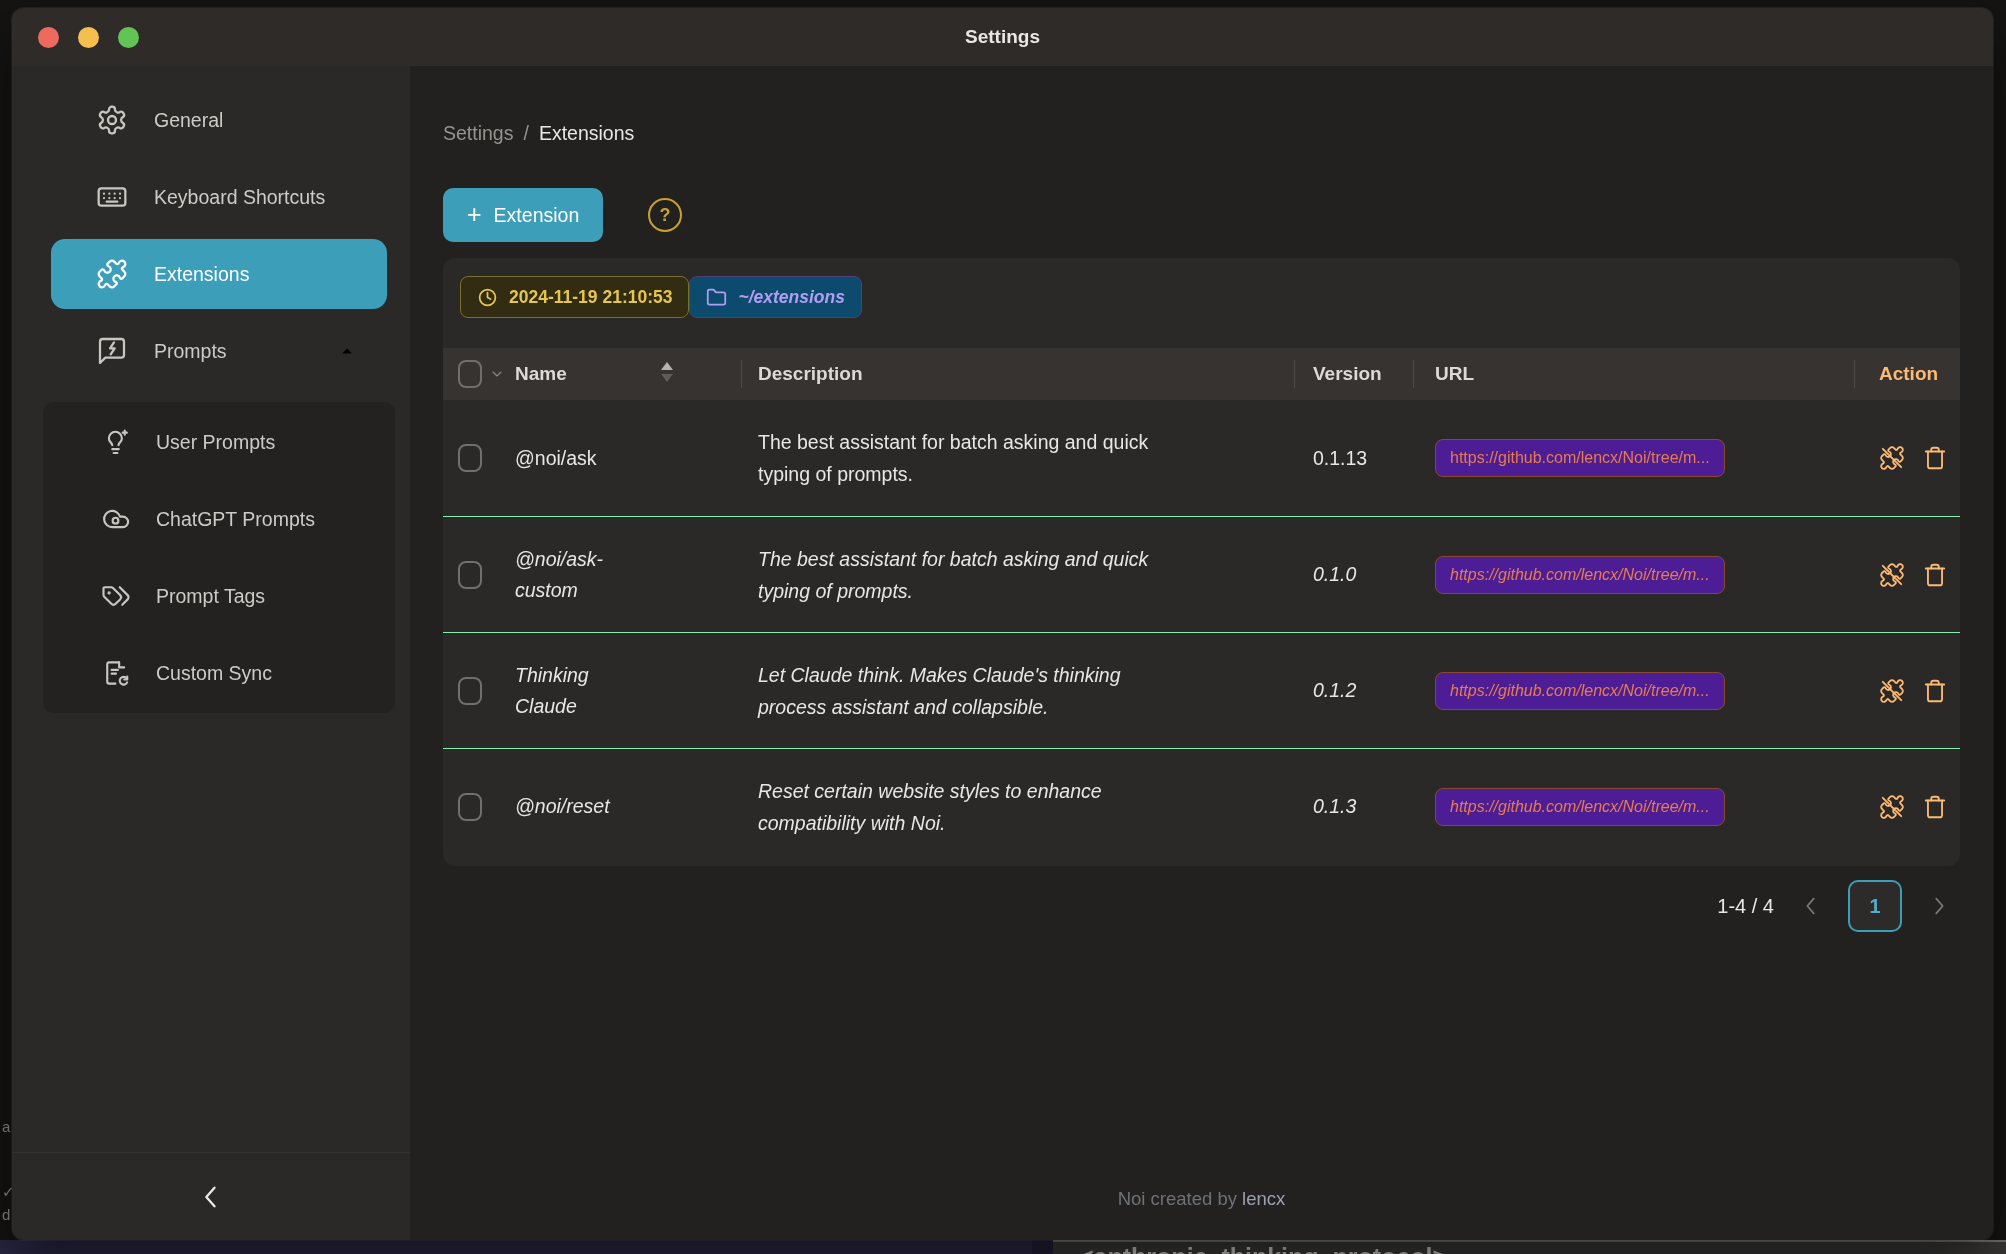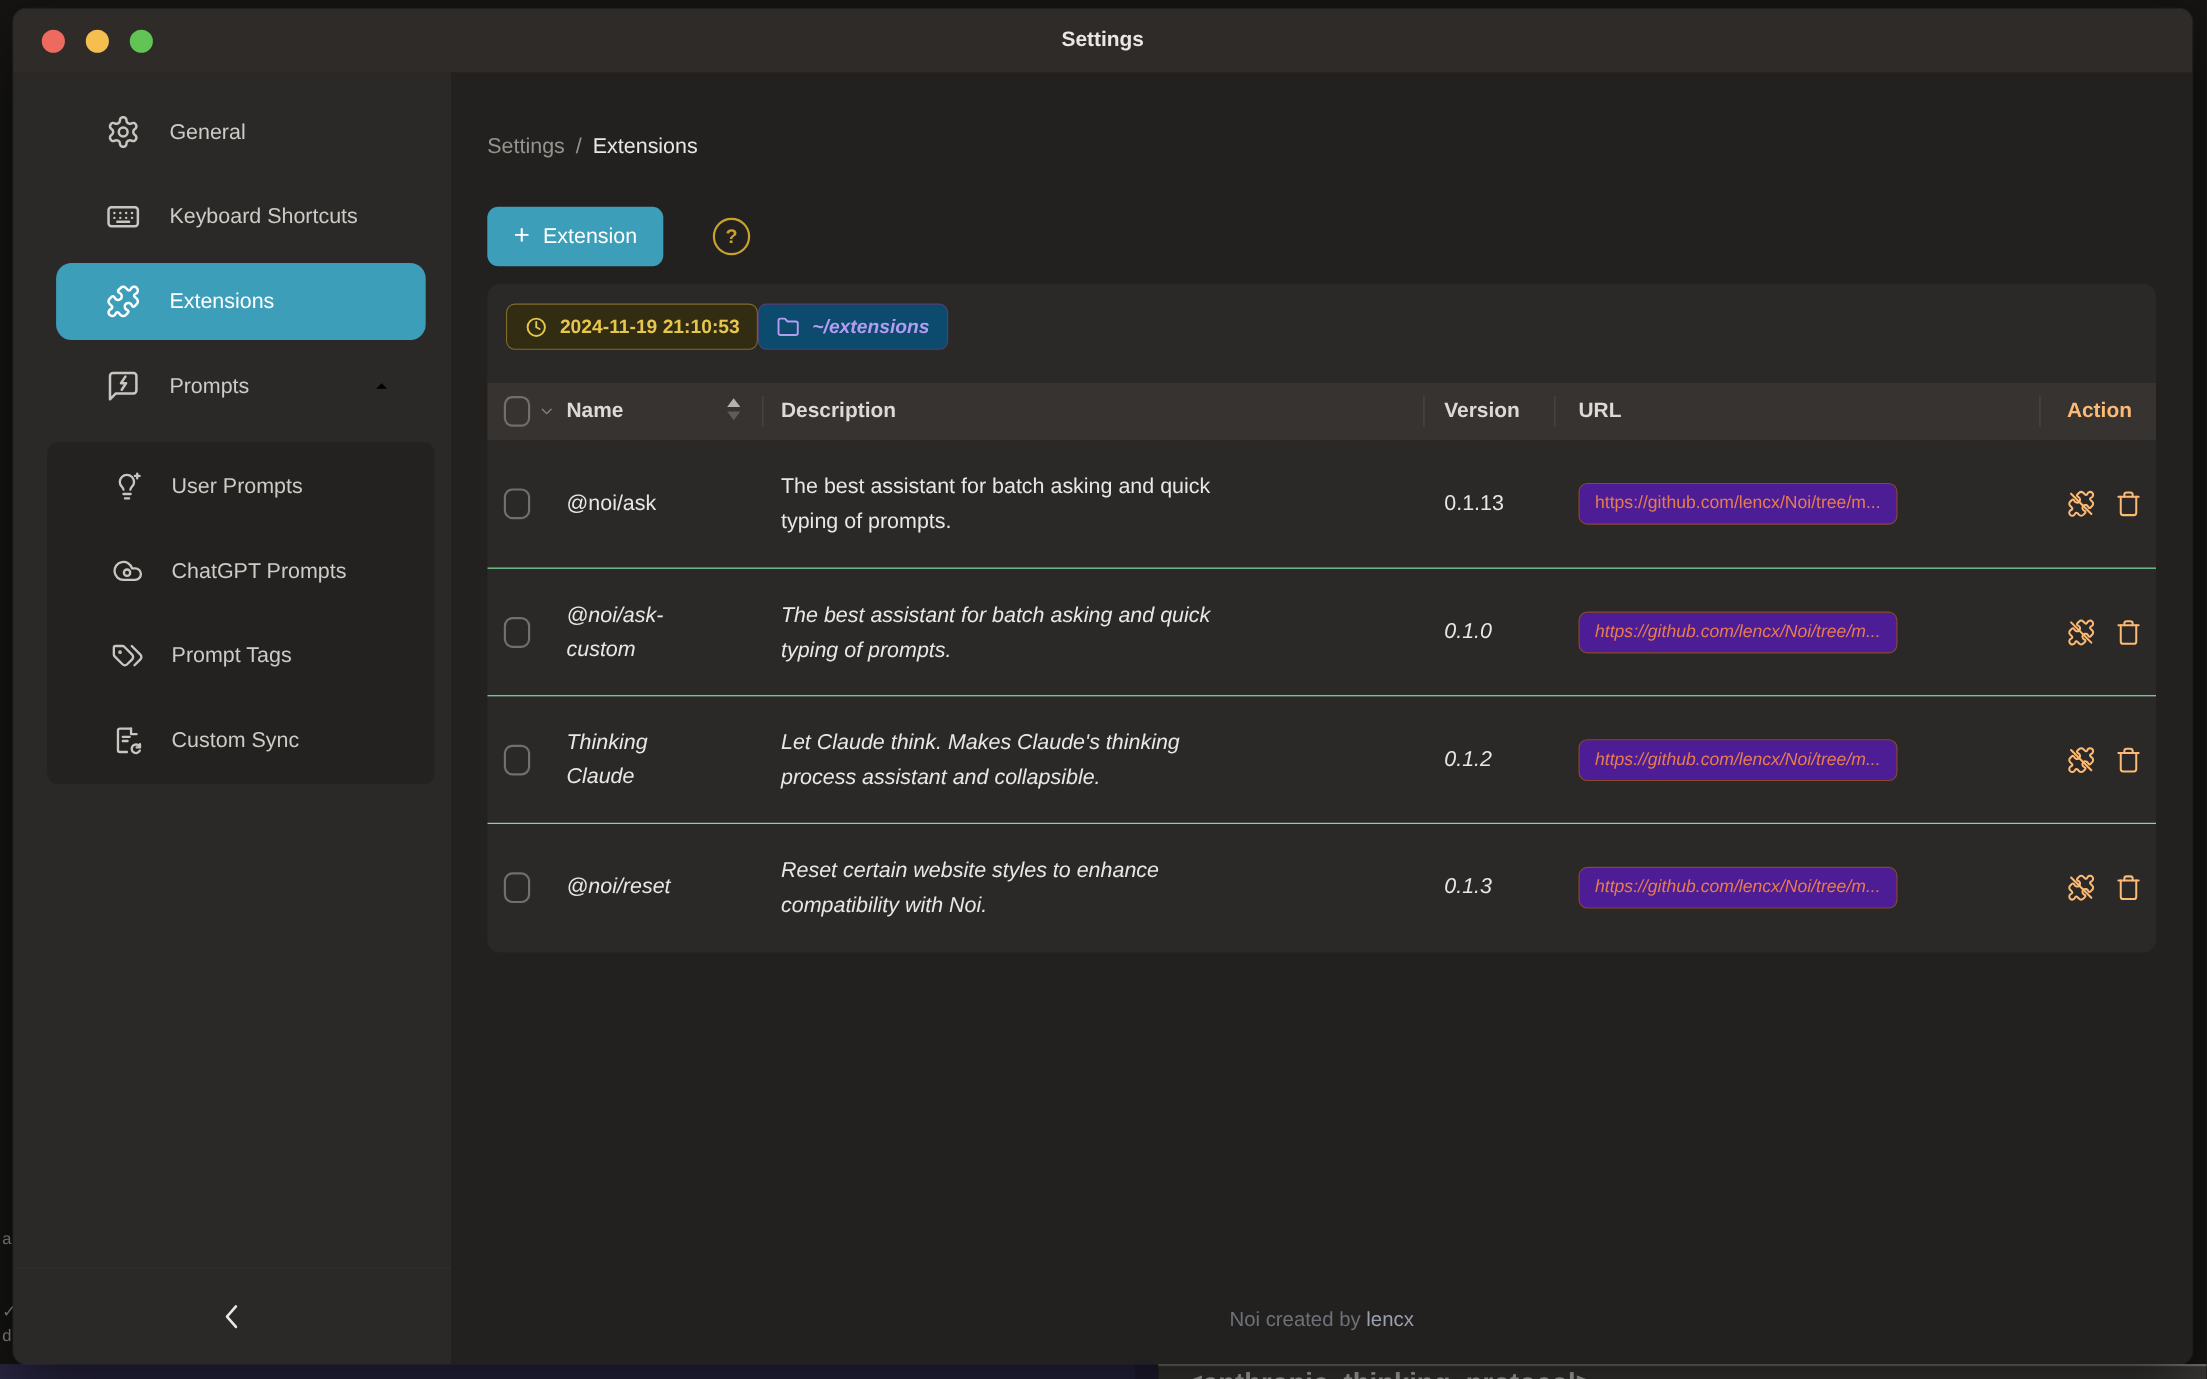--- a/index.html
+++ b/index.html
@@ -114,21 +114,21 @@
   .th { position:relative; height:52px; display:flex; align-items:center; }
   .th.div::before { content:''; position:absolute; left:0; top:12px; width:1px; height:28px; background:#4d4a47; }
   .row { height:116px; font-size:19.5px; }
   .row + .row { border-top:1px solid #86efac;font-style:italic; }
 
   .cell-check { padding-left:15px; display:flex; align-items:center; gap:7px; }
   .checkbox { width:24px; height:28px; border:2px solid #716f6b; border-radius:8px; background:transparent; flex:none; cursor:pointer; }
   .hd-caret { width:16px; height:16px; color:#8a8885; cursor:pointer; }
 
   .col-name .inner { max-width:120px; line-height:31px; }
-  .col-desc { padding-left:17px; }
+  .col-desc { padding-left:17px;margin-left:48px; }
   .col-desc .inner { max-width:431px; line-height:32px; }
   .col-ver { padding-left:19px; }
   .col-url { padding-left:22px; }
   .col-act { padding-left:25px; display:flex; gap:17px; color:#fdba74;text-align:center; }
 
   .sort { position:absolute; right:20px; top:14px; display:flex; flex-direction:column; gap:4px; cursor:pointer; }
   .sort .up { width:0; height:0; border-left:6px solid transparent; border-right:6px solid transparent; border-bottom:8px solid #b5b3b0; }
   .sort .dn { width:0; height:0; border-left:6px solid transparent; border-right:6px solid transparent; border-top:8px solid #5f5d5a; }
 
   .url-chip {
@@ -467,18 +467,32 @@
             <span class="act-icon">
                 <svg viewBox="0 0 24 24" width="26" height="26" class="stroke">
                   <use href="#i-trash"></use>
                 </svg>
               </span>
           </div>
         </div>
       </div>
     </div>
 
+    <div class="pagination">
+      <span class="pg-range">1-4 / 4</span>
+      <span class="pg-chev">
+        <svg viewBox="0 0 24 24" width="22" height="22" class="stroke" style="stroke-width:2">
+            <use href="#i-chev-left"></use>
+          </svg>
+      </span>
+      <button class="pg-page">1</button>
+      <span class="pg-chev">
+        <svg viewBox="0 0 24 24" width="22" height="22" class="stroke" style="stroke-width:2">
+            <use href="#i-chev-right"></use>
+          </svg>
+      </span>
+    </div>
 
     <div class="main-footer">
       <span>Noi created by </span><span class="author">lencx</span>
     </div>
   </div>
 </div>
 
 </body></html>

